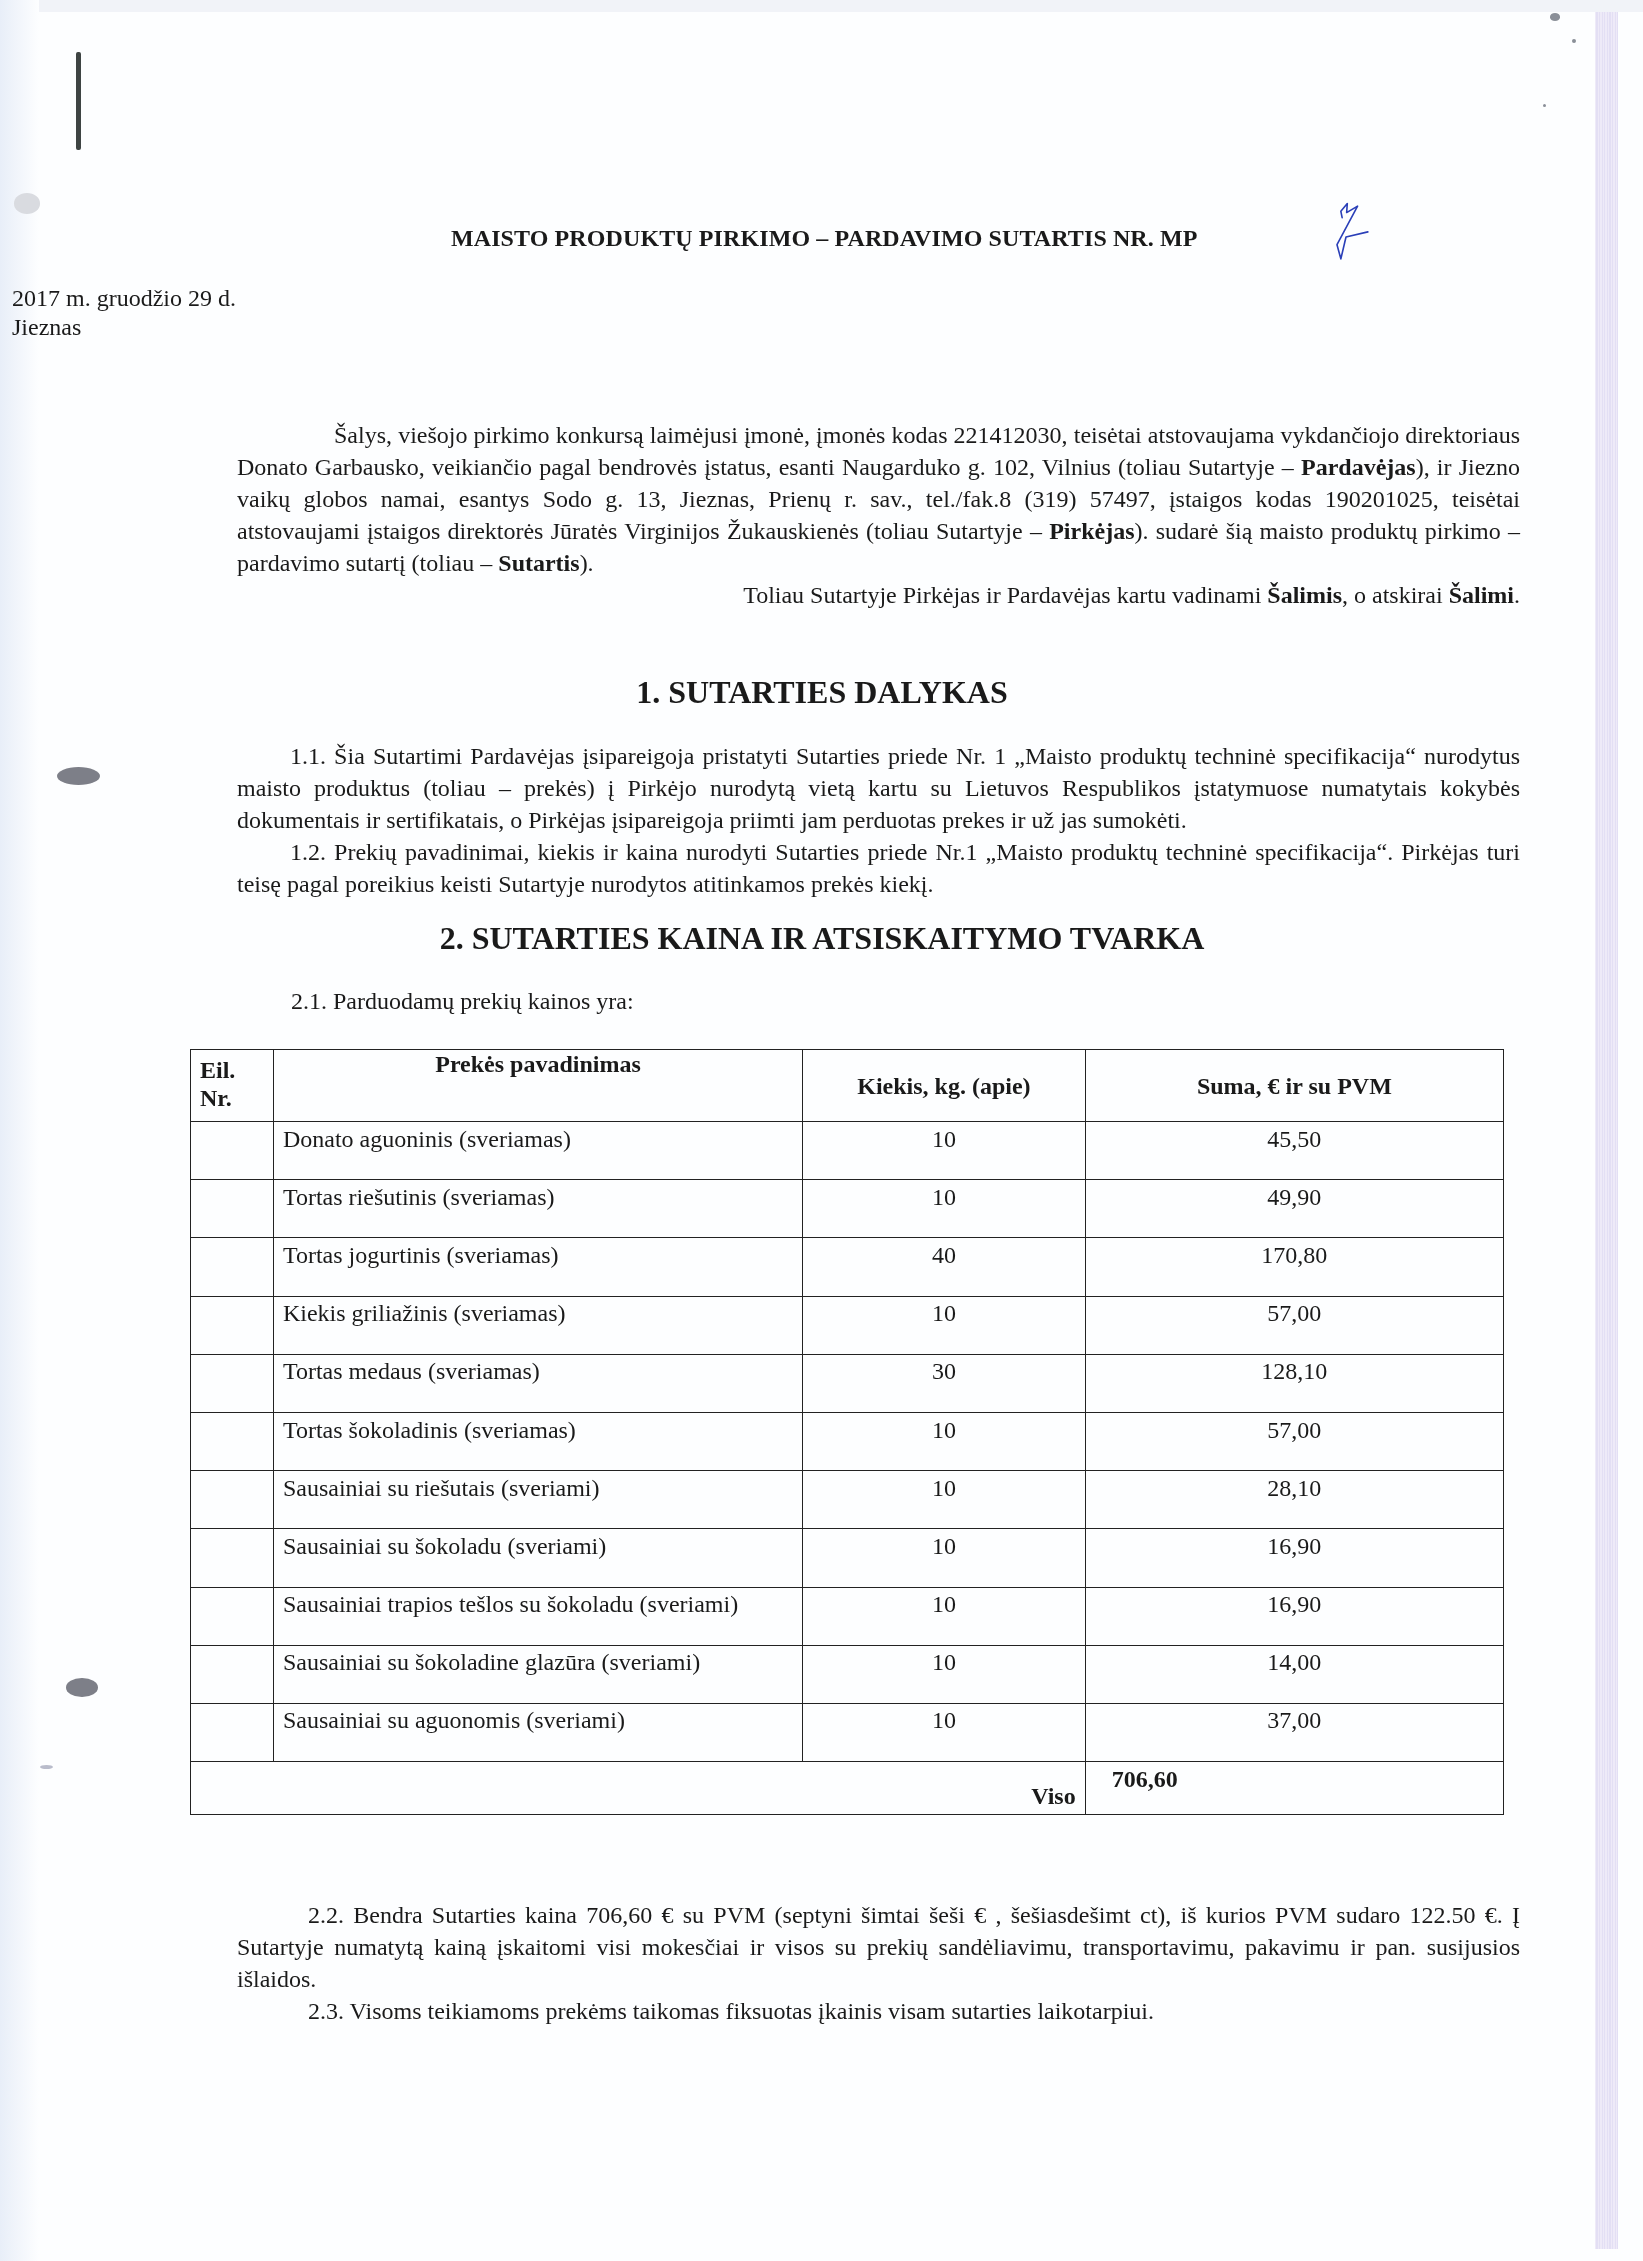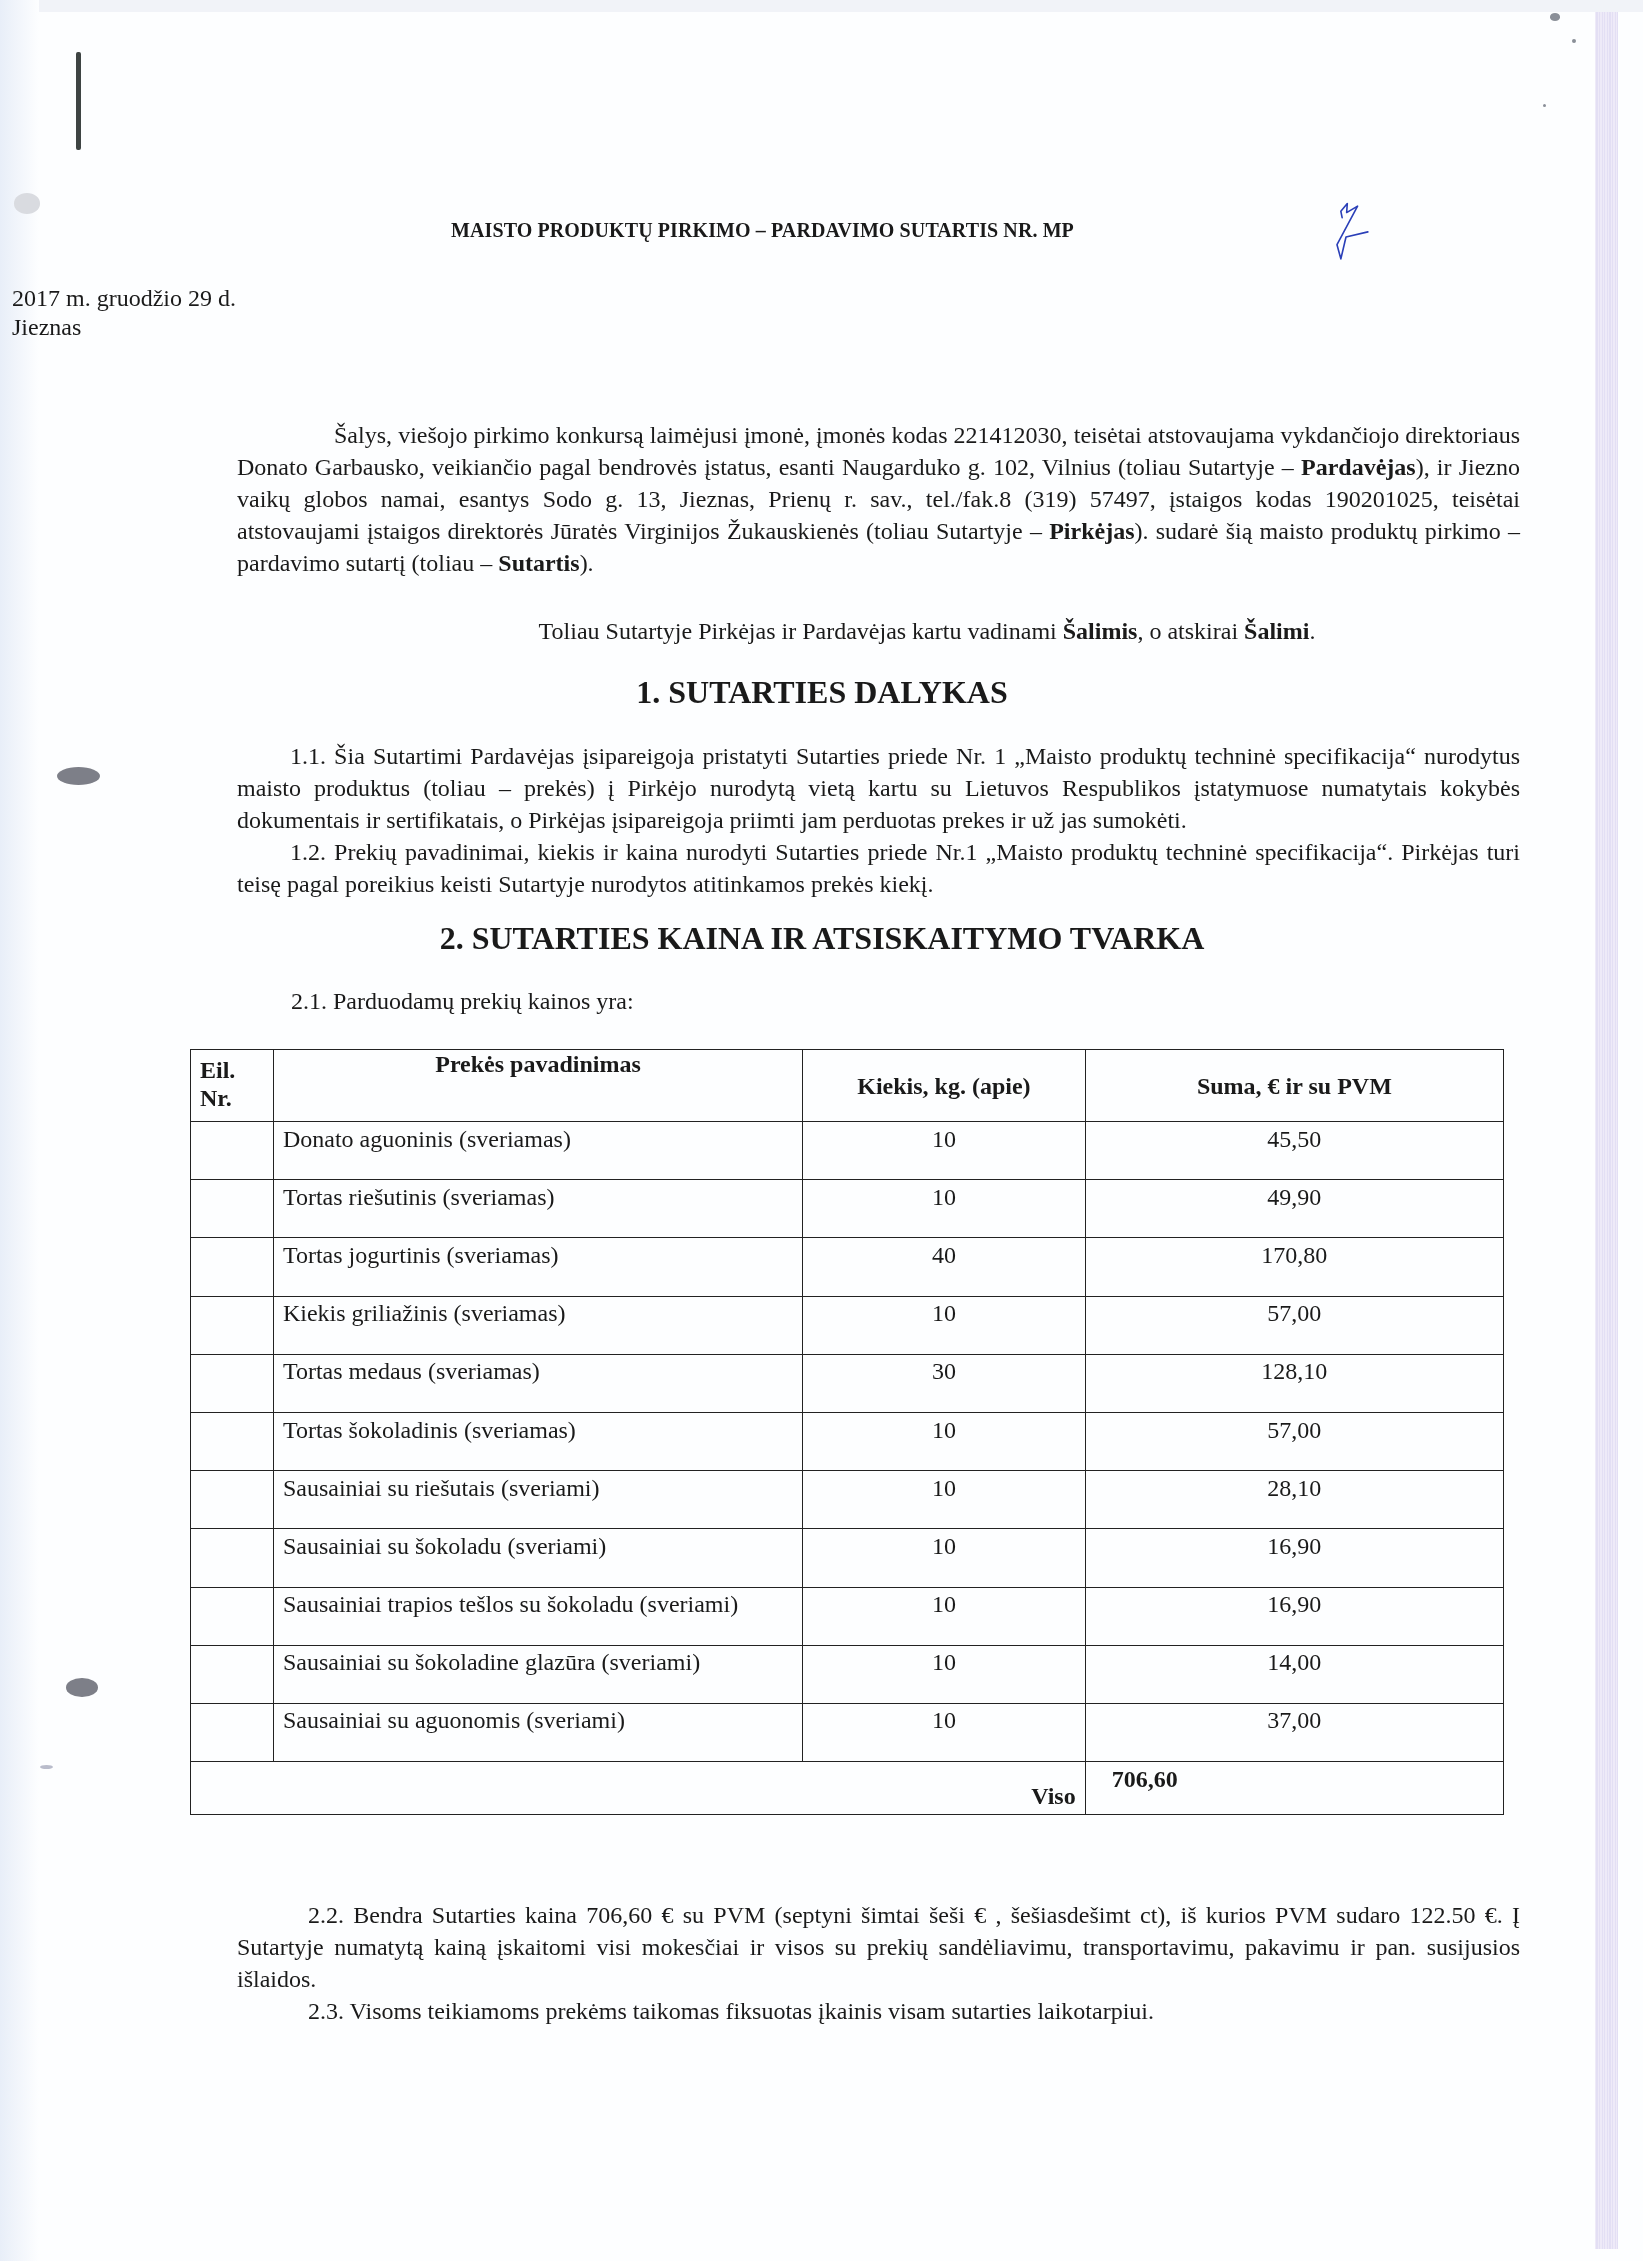--- a/index.html
+++ b/index.html
@@ -24,21 +24,21 @@
   .binding-bar {
     position: absolute; left: 76px; top: 52px; width: 5.2px; height: 98px;
     background: #3e4443; border-radius: 1.9px;
   }
   .punch-hole {
     position: absolute; border-radius: 50%; background: #7d7f88;
   }
   .speck { position: absolute; border-radius: 50%; background: #8a8f98; }
   .page-text { position: absolute; font-size: 24px; line-height: 32px; }
   .title {
-    position: absolute; left: 451px; top: 219px; font-weight: bold; font-size: 20px;
+    position: absolute; left: 451px; top: 225px; font-weight: bold; font-size: 24px;
     letter-spacing: 0.1px;
   }
   .hand-number {
     position: absolute; left: 1328px; top: 197px; width: 45px; height: 71px;
   }
   .center { position: absolute; left: 12px; width: 1612px; }
   .para {
     position: absolute; left: 237px; width: 1283px; text-align: justify;
     font-size: 24px; line-height: 32px;
   }
@@ -84,21 +84,21 @@
 <div class="title">MAISTO PRODUKTŲ PIRKIMO – PARDAVIMO SUTARTIS NR. MP</div>
 <svg class="hand-number" viewBox="0 0 70 110">
   <path d="M22 32 L20 22 L30 10 L29 24 L46 14 L14 74 L20 96 L28 62 L62 54" fill="none" stroke="#2a3fb8" stroke-width="2.5" stroke-linejoin="round" stroke-linecap="round"></path>
 </svg>
 
 <div class="center page-text" style="top:282px;">2017 m. gruodžio 29 d.</div>
 <div class="center page-text" style="top:311px;">Jieznas</div>
 
 <div class="para" style="top:419px;">
   <p><span>Šalys, viešojo pirkimo konkursą laimėjusi įmonė, įmonės kodas 221412030, teisėtai atstovaujama vykdančiojo direktoriaus Donato Garbausko, veikiančio pagal bendrovės įstatus, esanti Naugarduko g. 102, Vilnius (toliau Sutartyje – </span><b>Pardavėjas</b><span>), ir Jiezno vaikų globos namai, esantys Sodo g. 13, Jieznas, Prienų r. sav., tel./fak.8 (319) 57497, įstaigos kodas 190201025, teisėtai atstovaujami įstaigos direktorės Jūratės Virginijos Žukauskienės (toliau Sutartyje – </span><b>Pirkėjas</b><span>). sudarė šią maisto produktų pirkimo – pardavimo sutartį (toliau – </span><b>Sutartis</b><span>).</span></p>
-  <p style="text-indent:97px; text-align:center;margin-top:36px;"><span>Toliau Sutartyje Pirkėjas ir Pardavėjas kartu vadinami </span><b>Šalimis</b><span>, o atskirai </span><b>Šalimi</b><span>.</span></p>
+  <p style="text-indent:97px; text-align:right;"><span>Toliau Sutartyje Pirkėjas ir Pardavėjas kartu vadinami </span><b>Šalimis</b><span>, o atskirai </span><b>Šalimi</b><span>.</span></p>
 </div>
 
 <div class="heading" style="top:674px;">1. SUTARTIES DALYKAS</div>
 <div class="para" style="top:740px;">
   <p style="text-indent:53px;">1.1. Šia Sutartimi Pardavėjas įsipareigoja pristatyti Sutarties priede Nr. 1 „Maisto produktų techninė specifikacija“ nurodytus maisto produktus (toliau – prekės) į Pirkėjo nurodytą vietą kartu su Lietuvos Respublikos įstatymuose numatytais kokybės dokumentais ir sertifikatais, o Pirkėjas įsipareigoja priimti jam perduotas prekes ir už jas sumokėti.</p>
   <p style="text-indent:53px;">1.2. Prekių pavadinimai, kiekis ir kaina nurodyti Sutarties priede Nr.1 „Maisto produktų techninė specifikacija“. Pirkėjas turi teisę pagal poreikius keisti Sutartyje nurodytos atitinkamos prekės kiekį.</p>
 </div>
 
 <div class="heading" style="top:920px;">2. SUTARTIES KAINA IR ATSISKAITYMO TVARKA</div>
 <div class="page-text" style="left:291px; top:985px;">2.1. Parduodamų prekių kainos yra:</div>

